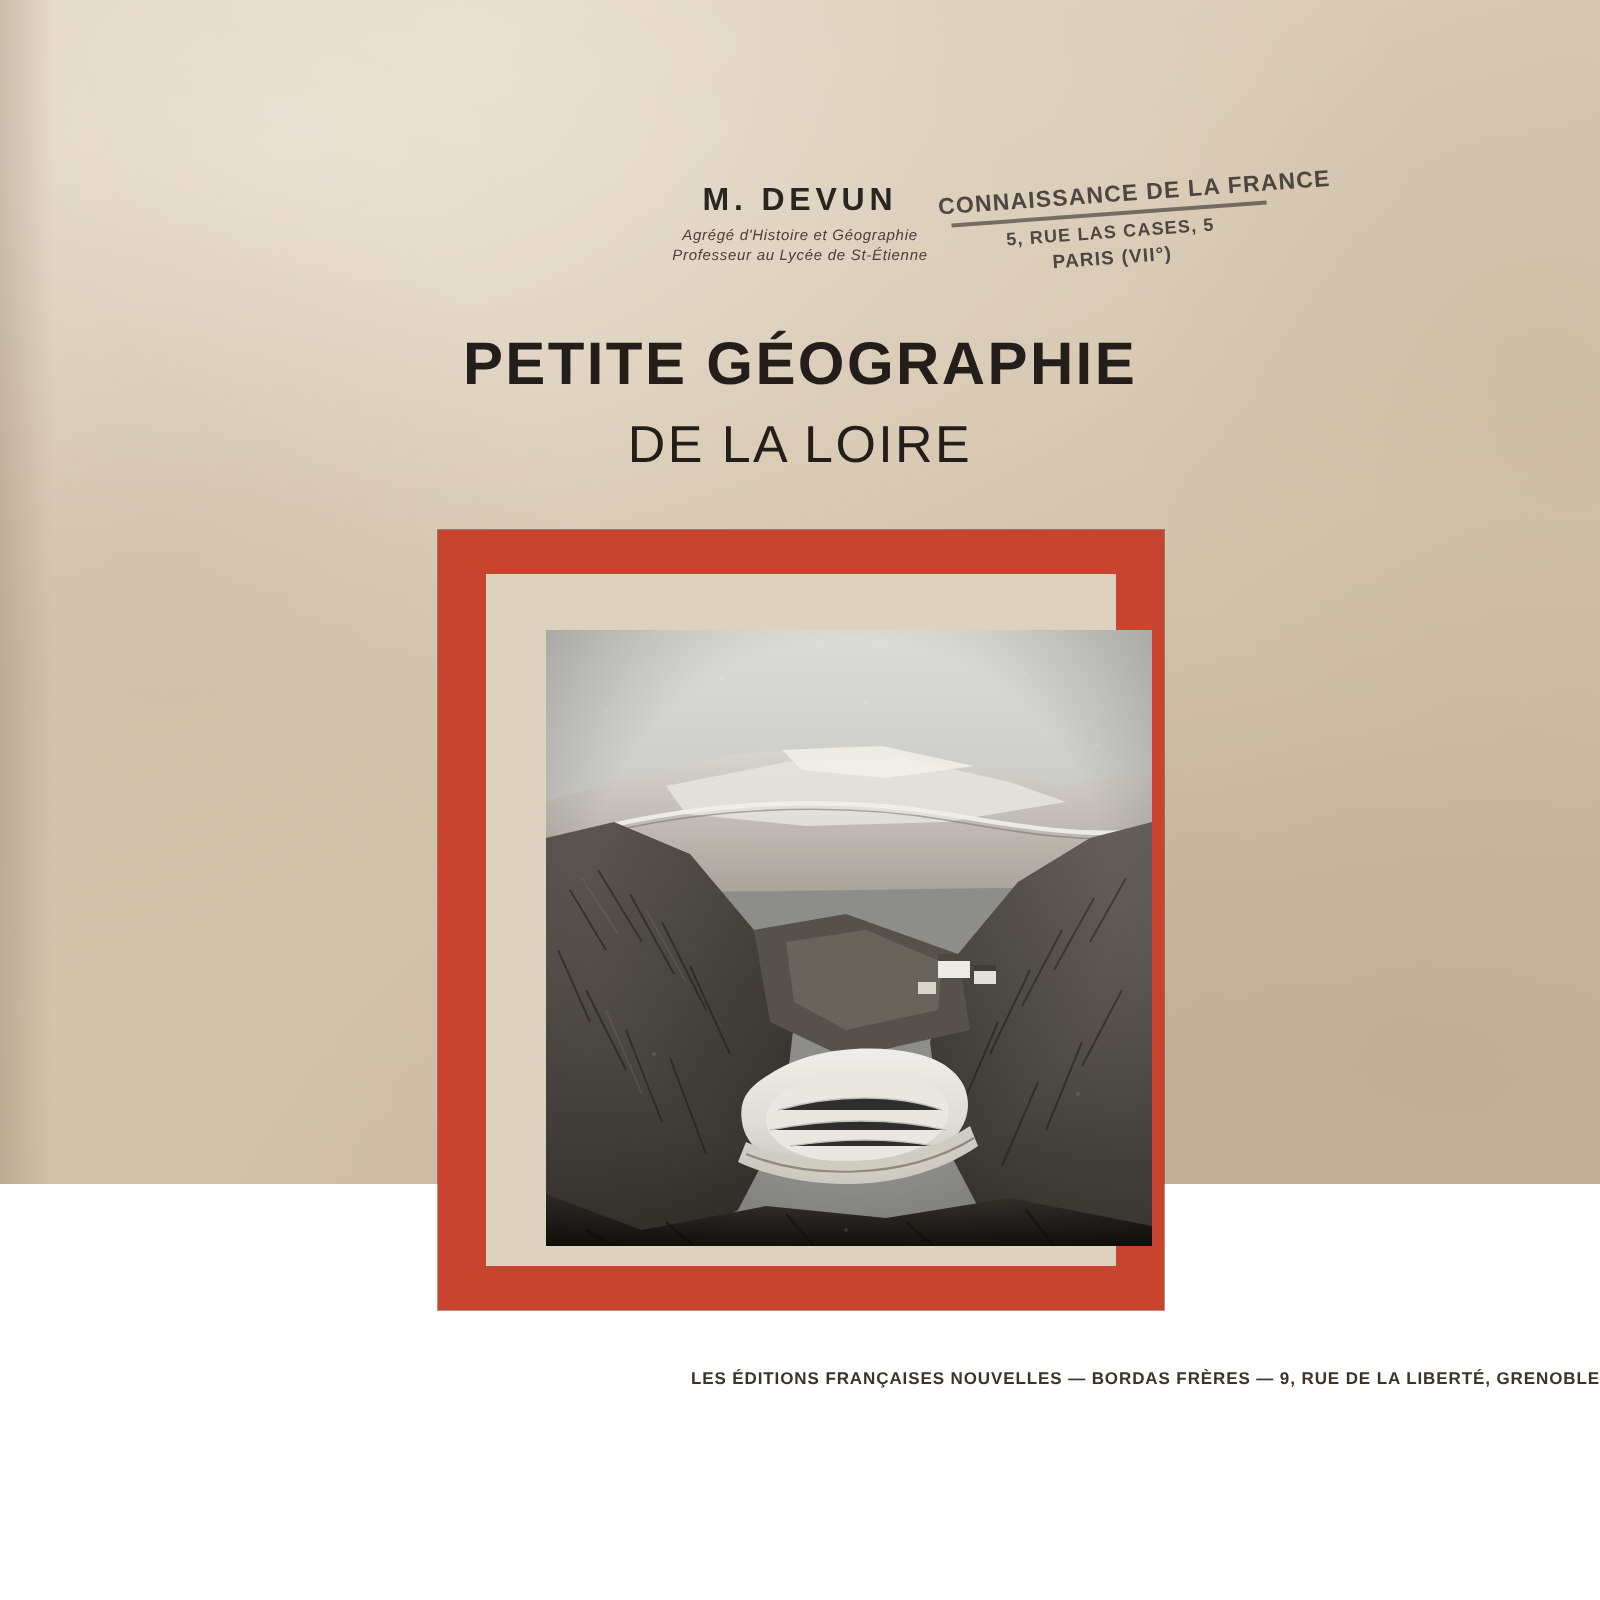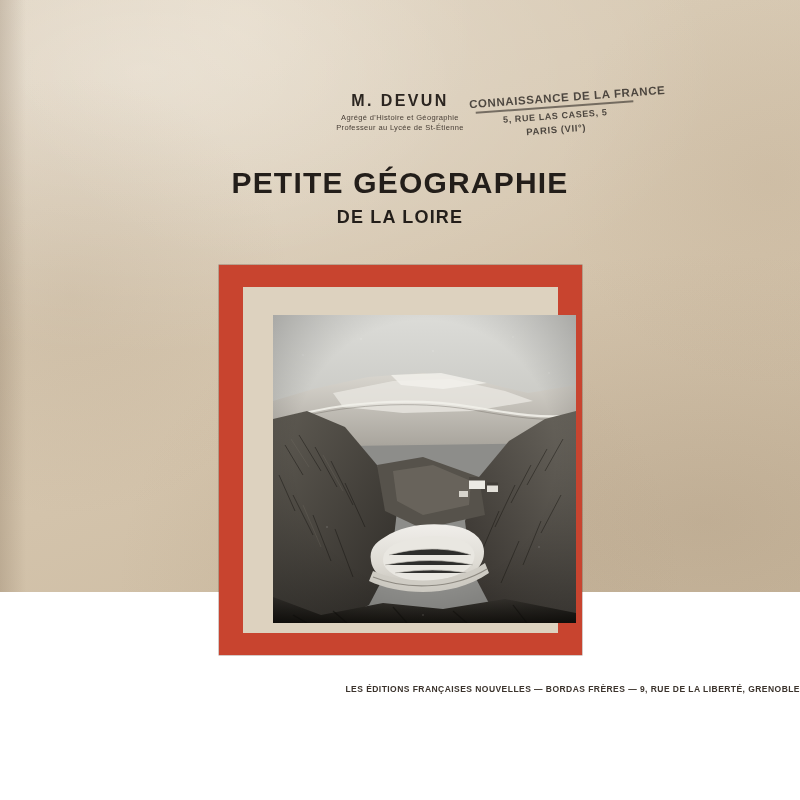--- a/index.html
+++ b/index.html
@@ -65,20 +65,21 @@
     letter-spacing: 2.4px;
     color: #2b2520;
     line-height: 1.1;
   }
   .author-line1, .author-line2 {
     font-size: 7.5px;
     letter-spacing: 0.35px;
     color: #4a4038;
     margin-top: 3px;
     line-height: 1.25;
+    font-style: italic;
   }
   .author-line2 { margin-top: 1px; }
 
   
   .stamp {
     position: absolute;
     left: 470px;
     top: 92px;
     width: 170px;
     transform: rotate(-4.2deg);
@@ -127,22 +128,22 @@
     color: #231e1a;
     line-height: 1.15;
   }
   .title-sub {
     font-size: 15px;
     letter-spacing: 1.0px;
     color: #332d27;
     margin-top: 6px;
   }
   .title-main2 {
-    font-size: 18px;
-    font-weight: bold;
+    font-size: 26px;
+    font-weight: normal;
     letter-spacing: 1.2px;
     color: #231e1a;
     margin-top: 6px;
   }
 
   
   .photo-frame {
     position: absolute;
     left: 219px;
     top: 265px;

